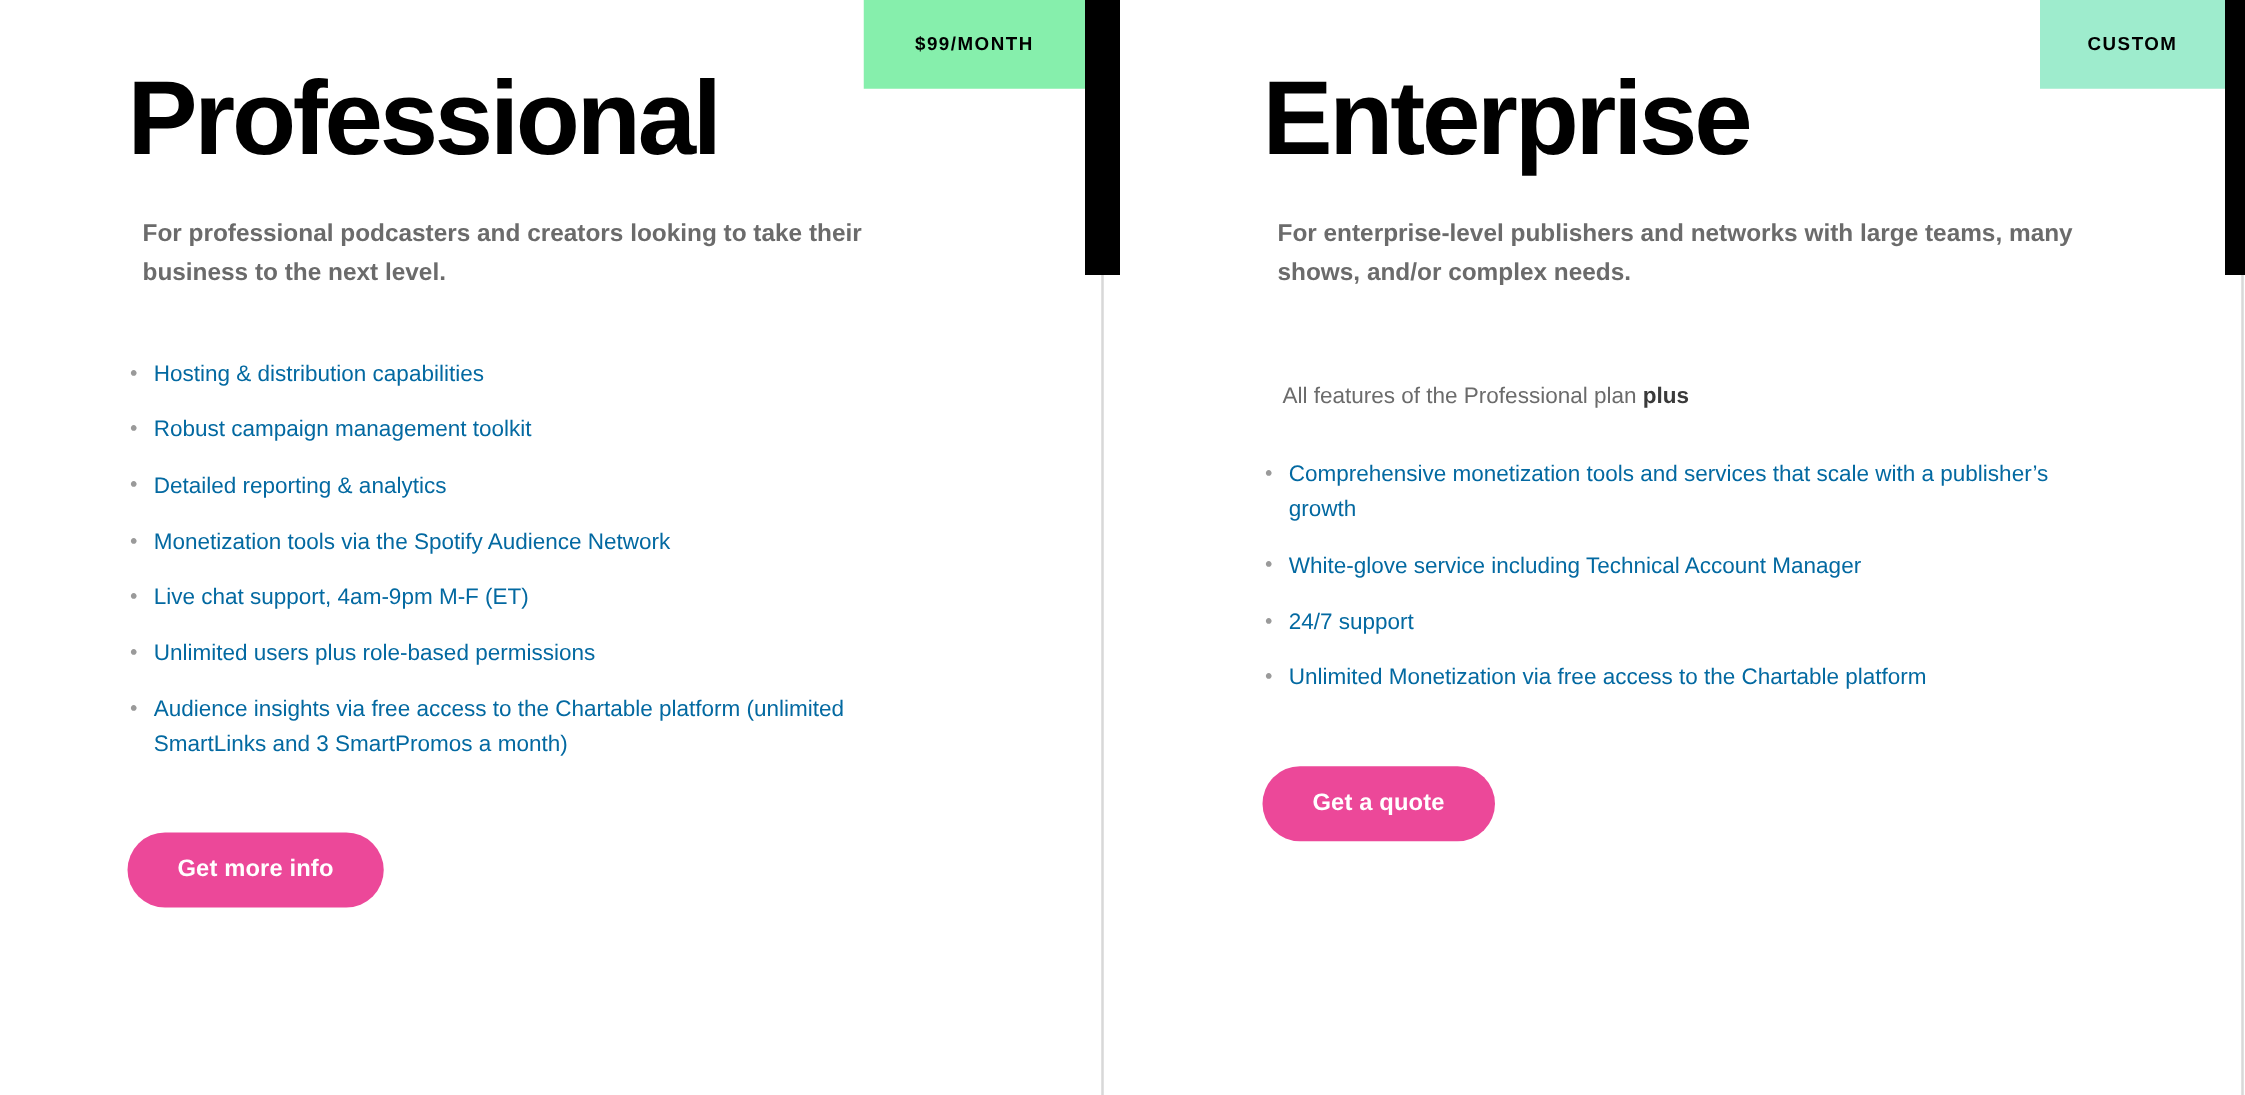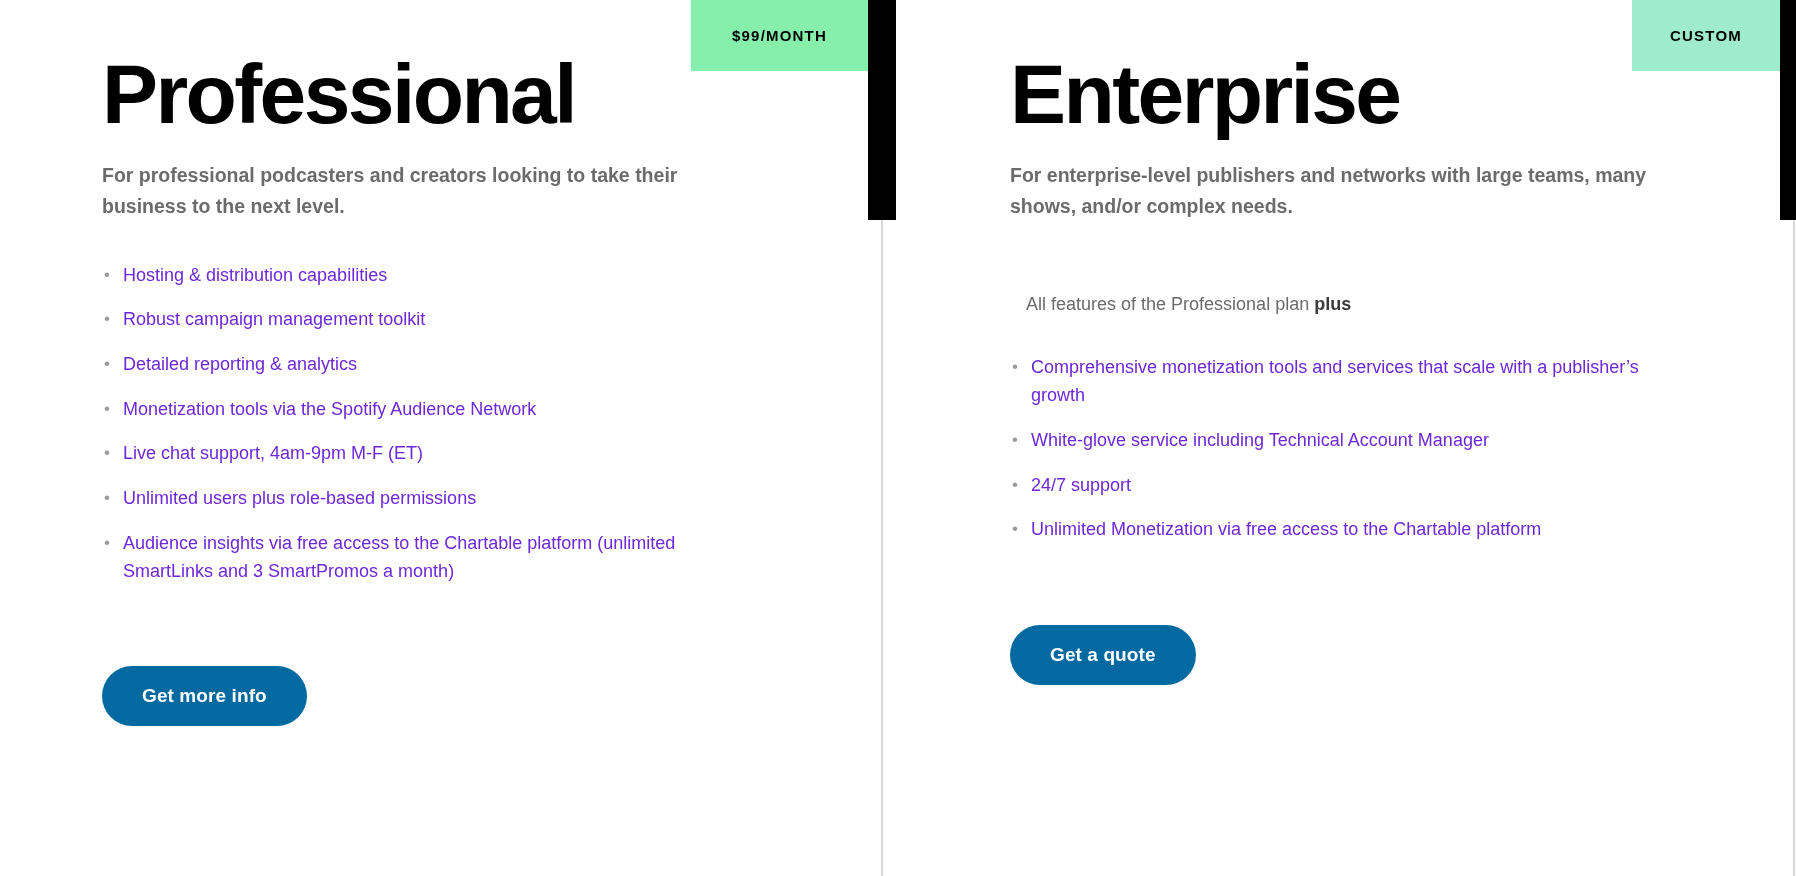--- a/index.html
+++ b/index.html
@@ -74,21 +74,21 @@
     margin: 0;
     padding-top: 52px;
     font-size: 84px;
     line-height: 1.0;
     font-weight: 700;
     letter-spacing: -2.6px;
     color: #000000;
   }
 
   .plan-subtitle {
-    margin: 0;
+    margin: 12px;
     padding-top: 24px;
     font-size: 19.5px;
     line-height: 1.58;
     font-weight: 700;
     color: #6b6b6b;
     max-width: 640px;
   }
 
   .plan-intro {
     margin: 16px;
@@ -106,39 +106,39 @@
     padding-top: 40px;
   }
   ul.feature-list.tight { padding-top: 20px; }
 
   ul.feature-list li {
     position: relative;
     padding-left: 21px;
     padding-bottom: 17px;
     font-size: 18px;
     line-height: 1.54;
-    color: #6d28d9;
+    color: #0369a1;
     max-width: 640px;
   }
   ul.feature-list li::before {
     content: "\2022";
     position: absolute;
     left: 2px;
     top: 0;
     color: #9a9a9a;
     font-size: 17px;
   }
 
   .cta-button {
     display: inline-block;
-    margin-top: 64px;
+    margin-top: 40px;
     padding: 19px 40px;
     border: none;
     border-radius: 36px;
-    background: #0369a1;
+    background: #ec4899;
     color: #ffffff;
     font-family: "Liberation Sans", sans-serif;
     font-size: 19px;
     font-weight: 700;
     letter-spacing: 0.1px;
     cursor: pointer;
   }
 </style>
 </head>
 <body>

